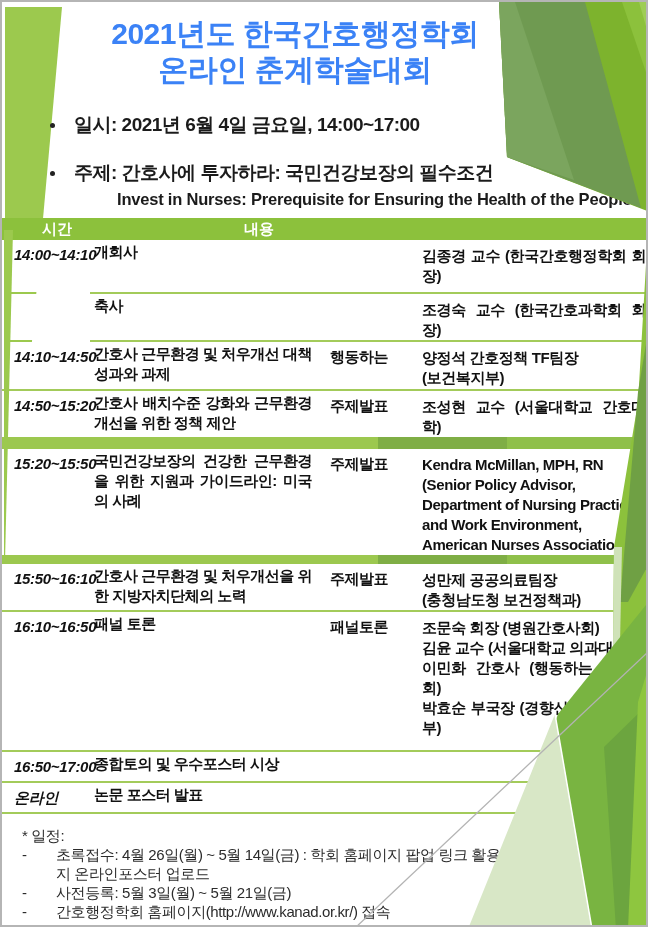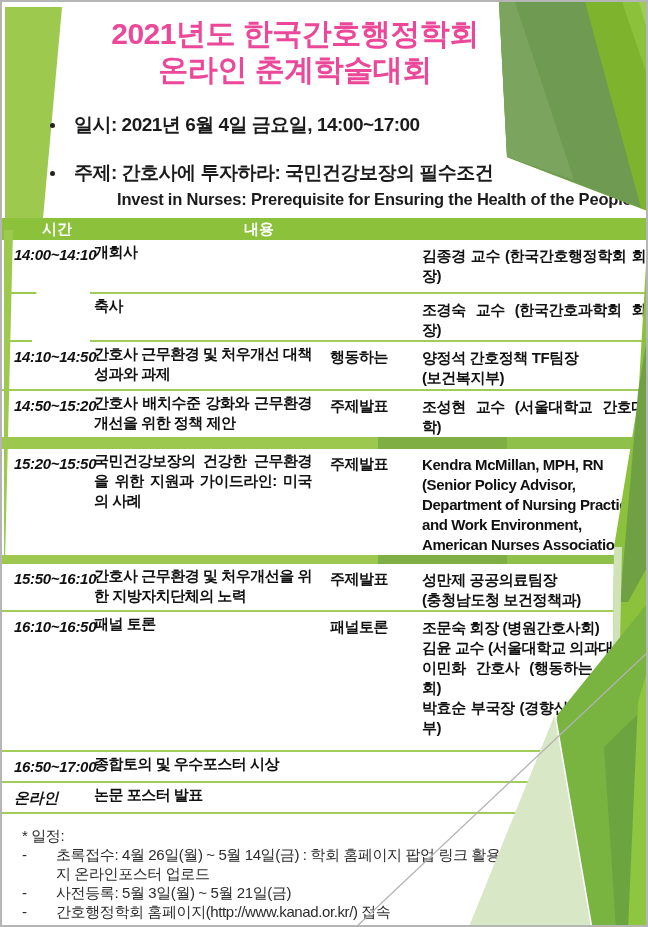--- a/index.html
+++ b/index.html
@@ -7,21 +7,21 @@
   body { font-family:"Liberation Sans","DejaVu Sans",sans-serif; }
   .page {
     position:relative; width:648px; height:927px; background:#ffffff;
     border:2px solid #b5b5b5; overflow:hidden; margin:0 auto;
   }
   .bg, .fg { position:absolute; left:0; top:0; width:648px; height:927px; pointer-events:none; }
   .bg { z-index:0; } .fg { z-index:2; }
   .content { position:relative; z-index:1; }
 
   .title { margin:14px 0 0 58px; width:470px; text-align:center;
-           font-size:30px; line-height:36px; font-weight:bold; color:#ec4899; letter-spacing:-0.5px; }
+           font-size:30px; line-height:36px; font-weight:bold; color:#3b82f6; letter-spacing:-0.5px; }
 
   .bullets { margin-top:22px; }
   .bullet-line { position:relative; padding-left:72px; font-size:19px; line-height:22px;
                  font-weight:bold; color:#1b1b1b; margin-top:26px; letter-spacing:-0.5px; }
   .dot { position:absolute; left:48px; top:9px; width:5px; height:5px; border-radius:50%; background:#222; }
   .en-line { padding-left:115px; font-size:16.5px; line-height:20px; font-weight:bold;
              color:#1b1b1b; margin-top:5px; letter-spacing:-0.2px; }
 
   .schedule { margin-top:9px; width:648px; font-size:15px; font-weight:bold; color:#111; }
   .thead { display:grid; grid-template-columns:90px 232px 96px auto; height:22px;

